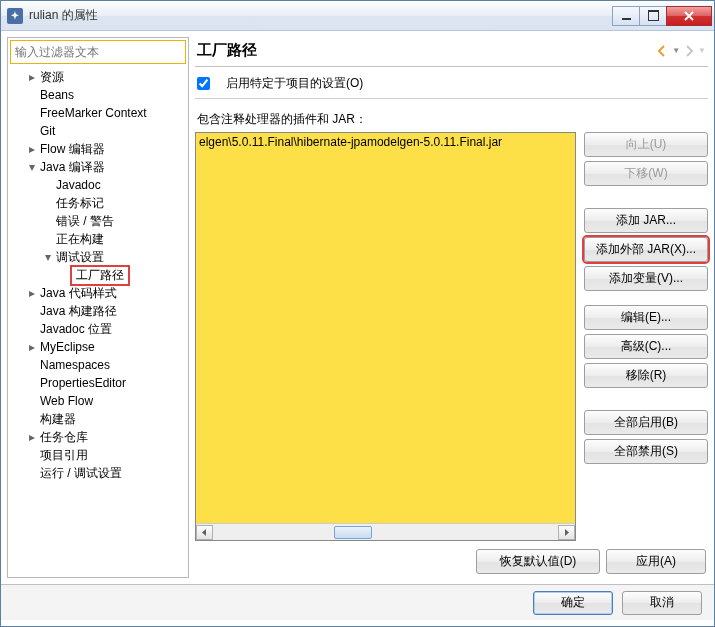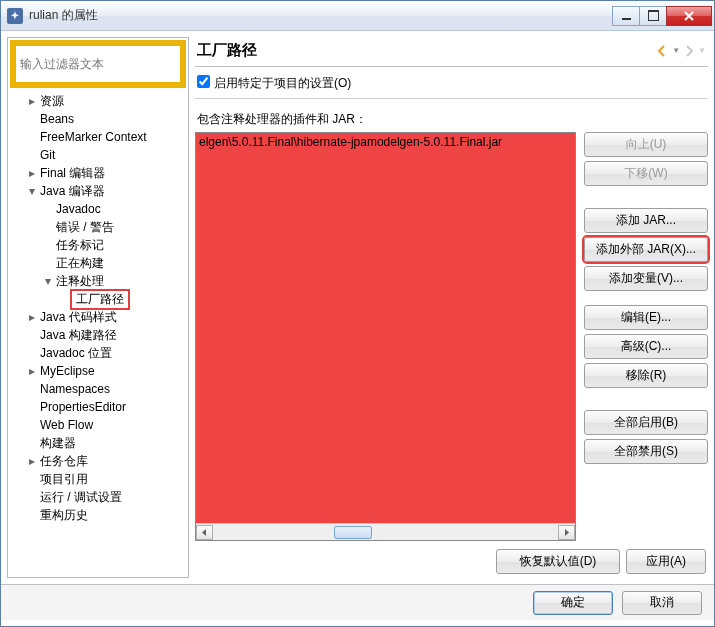--- a/index.html
+++ b/index.html
@@ -51,22 +51,22 @@
 }
 .sidebar {
   width: 182px;
   border: 1px solid #b8b8b8;
   background: #fff;
   display:flex;flex-direction:column;
 }
 .filter-input {
   margin: 2px;
   height: 22px;
-  border: 6px solid #eab308;
-  padding: 18px 4px;
+  border: 1px solid #eab308;
+  padding: 11px 4px;
   color: #999;
   font-size: 12px;
   font-family: inherit;
 }
 .tree {
   flex:1;
   overflow:auto;
   padding: 2px 0;
 }
 .tree-item {
@@ -94,28 +94,28 @@
   display:flex;flex-direction:column;
 }
 .main-header{
   display:flex;align-items:center;
   border-bottom:1px solid #c0c0c0;
   padding:4px 2px 6px;
 }
 .main-title{font-size:15px;font-weight:bold;flex:1;}
 .nav-arrows{display:flex;gap:2px;align-items:center;}
 .nav-arrow{width:14px;height:14px;display:inline-flex;}
-.check-row{display:flex;align-items:flex-start;padding:8px 2px 4px;gap:4px;}
+.check-row{display:flex;align-items:center;padding:8px 2px 4px;gap:16px;}
 .check-row input{width:13px;height:13px;}
 .sub-label{padding:10px 2px 4px;}
 .mid-row{display:flex;flex:1;gap:8px;min-height:0;}
 .listbox{
   flex:1;
   border:1px solid #888;
-  background:#ef4444;
+  background:#fde047;
   position:relative;
   min-height:0;
 }
 .listbox .list-content{
   position:absolute;top:0;left:0;right:0;bottom:17px;
   overflow:hidden;padding:2px 3px;white-space:nowrap;
 }
 .hscroll{
   position:absolute;bottom:0;left:0;right:0;height:17px;
   background:#efefef;border-top:1px solid #ccc;
@@ -178,45 +178,45 @@
         <div class="tree-item indent-1">
           <span class="arrow blank">▸</span>
           <span class="lbl">FreeMarker Context</span>
         </div>
         <div class="tree-item indent-1">
           <span class="arrow blank">▸</span>
           <span class="lbl">Git</span>
         </div>
         <div class="tree-item indent-1">
           <span class="arrow ">▸</span>
-          <span class="lbl">Final 编辑器</span>
+          <span class="lbl">Flow 编辑器</span>
         </div>
         <div class="tree-item indent-1">
           <span class="arrow ">▾</span>
           <span class="lbl">Java 编译器</span>
         </div>
         <div class="tree-item indent-2">
           <span class="arrow blank">▸</span>
           <span class="lbl">Javadoc</span>
         </div>
         <div class="tree-item indent-2">
           <span class="arrow blank">▸</span>
+          <span class="lbl">任务标记</span>
+        </div>
+        <div class="tree-item indent-2">
+          <span class="arrow blank">▸</span>
           <span class="lbl">错误 / 警告</span>
         </div>
         <div class="tree-item indent-2">
           <span class="arrow blank">▸</span>
-          <span class="lbl">任务标记</span>
-        </div>
-        <div class="tree-item indent-2">
-          <span class="arrow blank">▸</span>
           <span class="lbl">正在构建</span>
         </div>
         <div class="tree-item indent-2">
           <span class="arrow ">▾</span>
-          <span class="lbl">注释处理</span>
+          <span class="lbl">调试设置</span>
         </div>
         <div class="tree-item indent-3 selected">
           <span class="arrow blank">▸</span>
           <span class="lbl">工厂路径</span>
         </div>
         <div class="tree-item indent-1">
           <span class="arrow ">▸</span>
           <span class="lbl">Java 代码样式</span>
         </div>
         <div class="tree-item indent-1">
@@ -251,24 +251,20 @@
           <span class="arrow ">▸</span>
           <span class="lbl">任务仓库</span>
         </div>
         <div class="tree-item indent-1">
           <span class="arrow blank">▸</span>
           <span class="lbl">项目引用</span>
         </div>
         <div class="tree-item indent-1">
           <span class="arrow blank">▸</span>
           <span class="lbl">运行 / 调试设置</span>
-        </div>
-        <div class="tree-item indent-1">
-          <span class="arrow blank">▸</span>
-          <span class="lbl">重构历史</span>
         </div>
       </div>
   </div>
 
   <div class="main">
     <div class="main-header">
       <span class="main-title">工厂路径</span>
       <div class="nav-arrows">
         <span class="nav-arrow">
             <svg width="14" height="14">
@@ -326,21 +322,21 @@
         <button class="btn">高级(C)...</button>
         <button class="btn">移除(R)</button>
         <div class="spacer"></div>
         <button class="btn">全部启用(B)</button>
         <button class="btn">全部禁用(S)</button>
       </div>
     </div>
 
     <div class="bottom-row">
       <button class="btn" style="width:124px">恢复默认值(D)</button>
-      <button class="btn" style="width:80px">应用(A)</button>
+      <button class="btn" style="width:100px">应用(A)</button>
     </div>
   </div>
 </div>
 
 <div class="footer">
   <button class="btn primary">确定</button>
   <button class="btn">取消</button>
 </div>
 
 </body></html>

